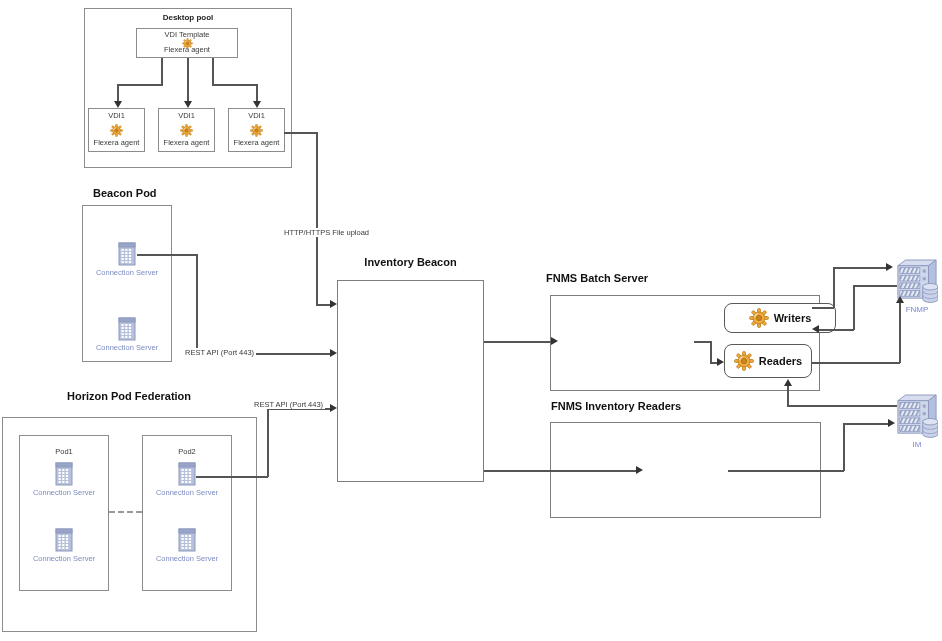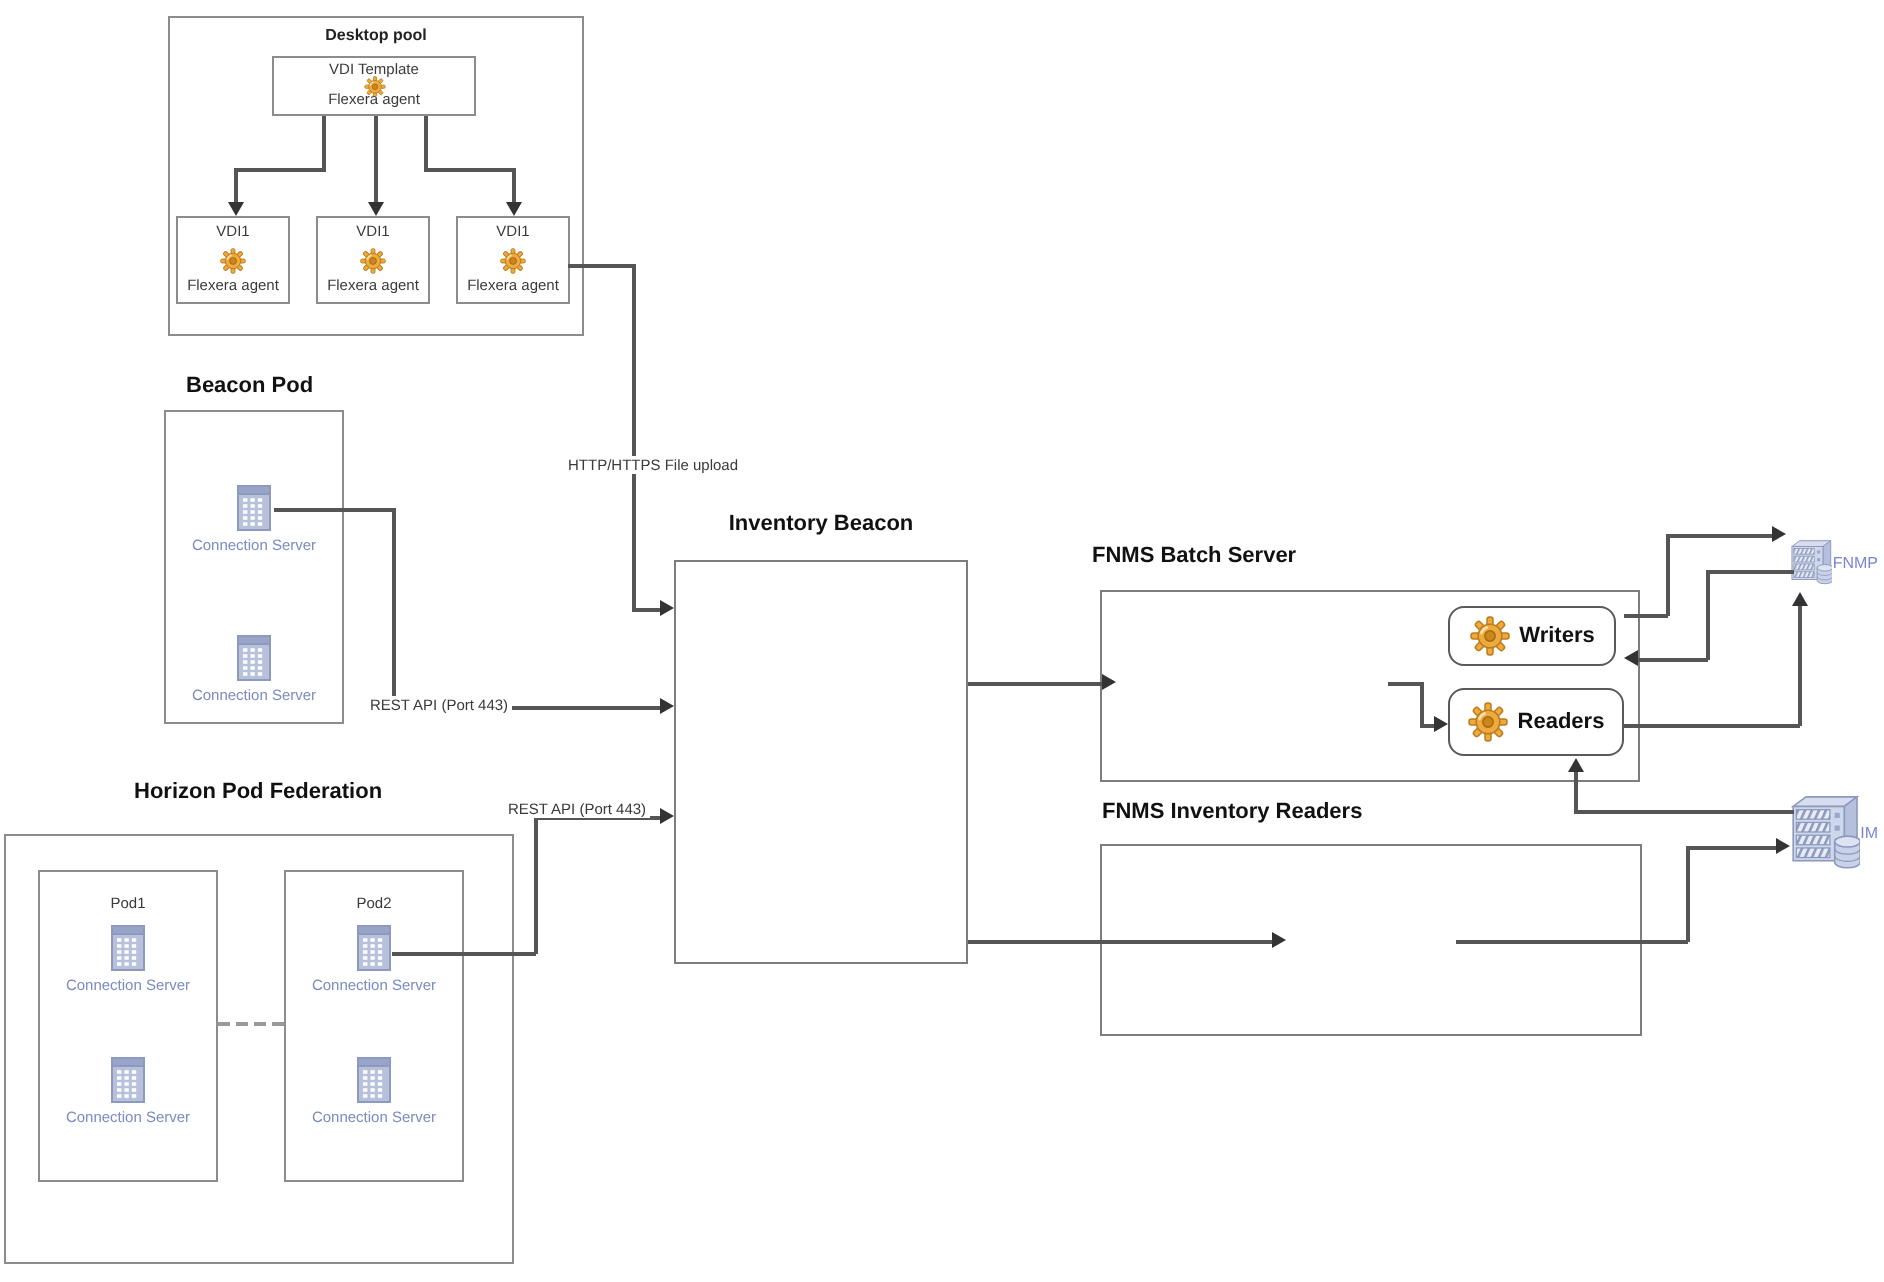--- a/index.html
+++ b/index.html
@@ -11,21 +11,21 @@
          box-sizing:border-box;display:flex;align-items:center;justify-content:center;gap:5px;}
   .sec-title{position:absolute;font-size:11px;font-weight:bold;color:#111;white-space:nowrap;}
   .grp-title{position:absolute;top:4px;left:0;width:100%;text-align:center;
              font-size:8px;font-weight:bold;color:#222;}
   .t7{font-size:7.5px;color:#3a3a3a;line-height:1.15;white-space:nowrap;}
   .pod-title{position:absolute;top:11px;left:0;width:100%;text-align:center;font-size:7.5px;color:#3a3a3a;}
   .vdi{display:flex;flex-direction:column;align-items:center;justify-content:space-between;
        padding:3px 0;text-align:left;}
   .cs{position:absolute;width:64px;display:flex;flex-direction:column;align-items:center;gap:2px;text-align:center;}
   .cs-label{font-size:7.5px;color:#7c8bc0;white-space:nowrap;}
-  .dbi{position:absolute;width:44px;display:flex;flex-direction:row;align-items:center;}
+  .dbi{position:absolute;width:44px;display:flex;flex-direction:column;align-items:center;}
   .db-label{font-size:8px;color:#7b86cf;margin-top:1px;}
   .conn-label{position:absolute;font-size:7.5px;color:#3a3a3a;background:#fff;
               padding:0 2px;white-space:nowrap;z-index:6;}
   .lh{position:absolute;height:1.5px;background:#555;z-index:2;}
   .lv{position:absolute;width:1.5px;background:#555;z-index:2;}
   .dash{position:absolute;height:0;border-top:2px dashed #9a9a9a;z-index:2;}
   .ar{position:absolute;width:0;height:0;z-index:3;}
   .ar-r{border-top:4px solid transparent;border-bottom:4px solid transparent;border-left:7px solid #333;}
   .ar-l{border-top:4px solid transparent;border-bottom:4px solid transparent;border-right:7px solid #333;}
   .ar-d{border-left:4px solid transparent;border-right:4px solid transparent;border-top:7px solid #333;}
@@ -203,21 +203,21 @@
   <div class="ar ar-r" style="left:330px;top:404px"></div>
   <div class="conn-label" style="left:252px;top:400px">REST API (Port 443)</div>
 
   <div class="lh" style="left:484px;top:341px;width:67px"></div>
   <div class="ar ar-r" style="left:551px;top:337px"></div>
   <div class="lh" style="left:484px;top:470px;width:152px"></div>
   <div class="ar ar-r" style="left:636px;top:466px"></div>
 
   <div class="sec-title" style="left:546px;top:272px">FNMS Batch Server</div>
   <div class="box thin" style="left:550px;top:295px;width:270px;height:96px"></div>
-  <div class="round" style="left:724px;top:303px;width:84px;height:30px">
+  <div class="round" style="left:724px;top:303px;width:112px;height:30px">
     <svg width="20" height="20">
         <use href="#sym-gear"></use>
       </svg>
     <span class="proc-label">Writers</span>
   </div>
   <div class="round" style="left:724px;top:344px;width:88px;height:34px">
     <svg width="20" height="20">
         <use href="#sym-gear"></use>
       </svg>
     <span class="proc-label">Readers</span>

